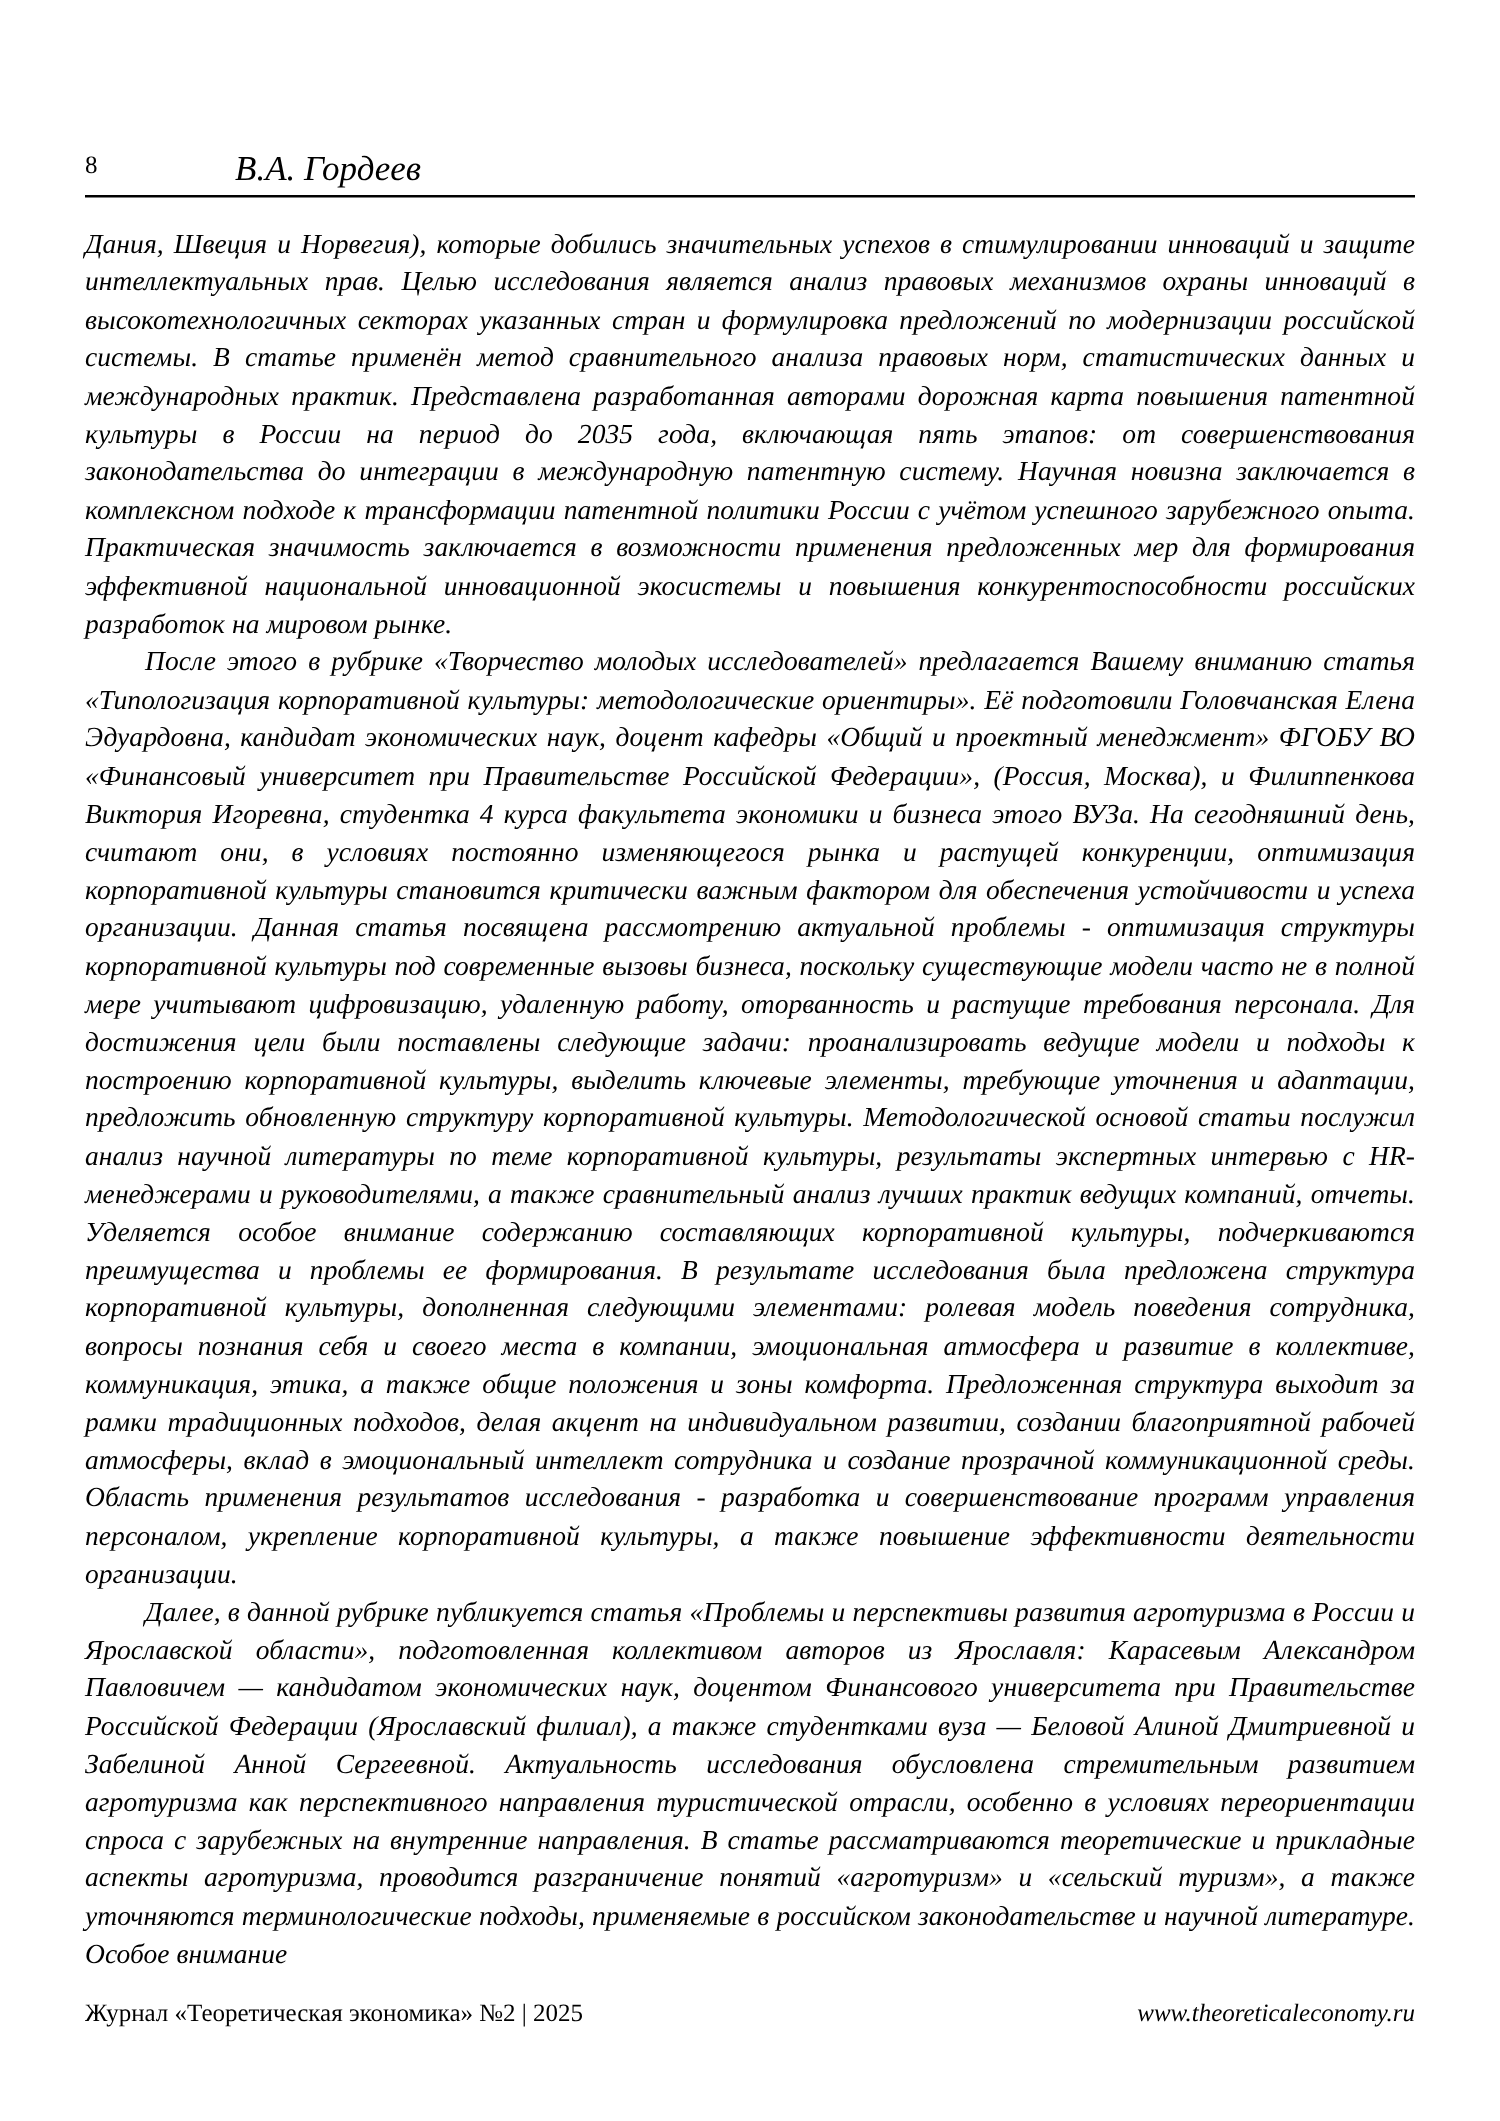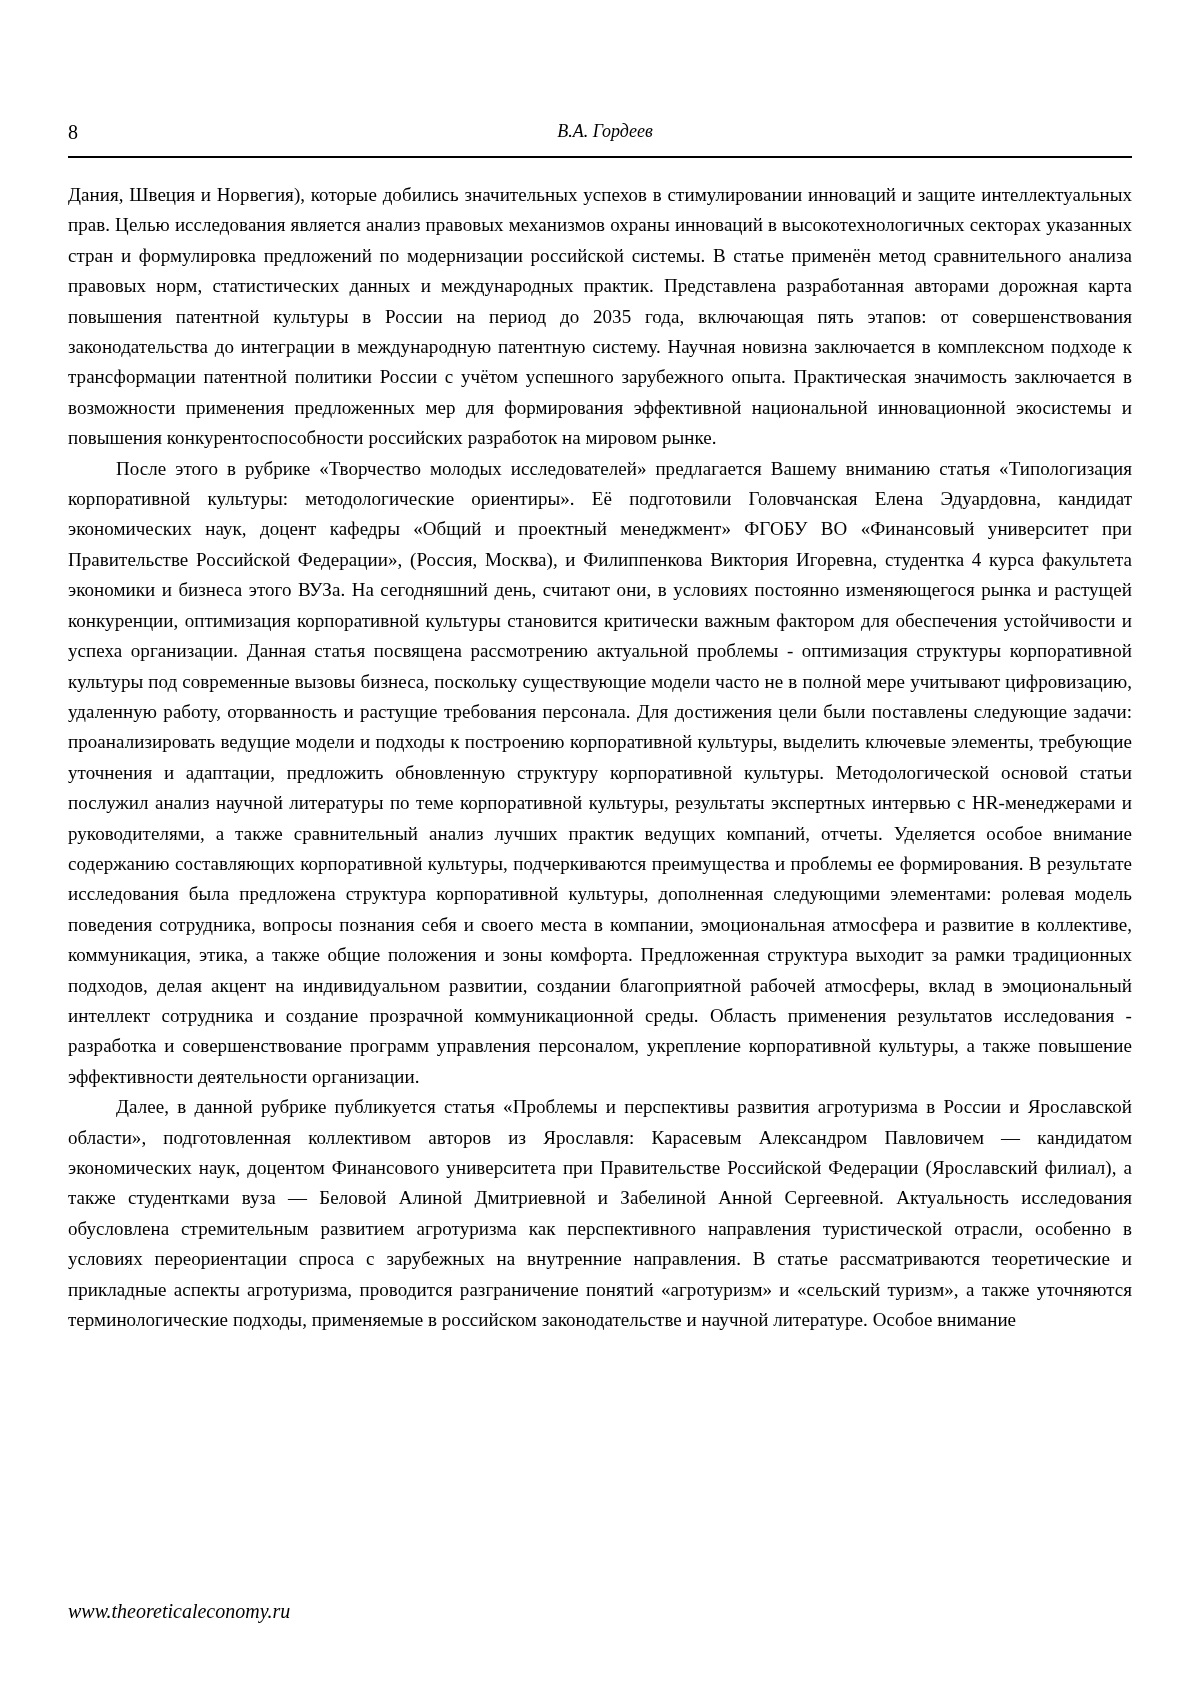--- a/index.html
+++ b/index.html
@@ -30,22 +30,22 @@
     align-items: flex-start;
   }
   .header-page-number {
     font-size: 20px;
     font-family: "Liberation Serif", serif;
     line-height: 1;
     width: 120px;
   }
   .header-author {
     flex: 1;
-    text-align: center;
-    font-size: 18px;
+    text-align: left;
+    font-size: 28px;
     font-style: italic;
     font-family: "Liberation Serif", serif;
     line-height: 1;
     padding-right: 110px;
   }
   .header-rule {
     position: absolute;
     top: 156px;
     left: 68px;
     right: 68px;
@@ -53,26 +53,27 @@
     background: #000000;
   }
   .content {
     position: absolute;
     top: 180px;
     left: 68px;
     width: 1064px;
   }
   .content p {
     margin: 0;
-    font-size: 19px;
+    font-size: 22px;
     line-height: 30.4px;
     text-align: justify;
     text-justify: inter-word;
     letter-spacing: 0.05px;
     hyphens: none;
+    font-style: italic;
   }
   .content p.indent {
     text-indent: 48px;
   }
   .footer {
     position: absolute;
     bottom: 74px;
     left: 68px;
     right: 68px;
     display: flex;
@@ -100,16 +101,17 @@
 
   <div class="header-rule"></div>
 
   <div class="content">
     <p>Дания, Швеция и Норвегия), которые добились значительных успехов в стимулировании инноваций и защите интеллектуальных прав. Целью исследования является анализ правовых механизмов охраны инноваций в высокотехнологичных секторах указанных стран и формулировка предложений по модернизации российской системы. В статье применён метод сравнительного анализа правовых норм, статистических данных и международных практик. Представлена разработанная авторами дорожная карта повышения патентной культуры в России на период до 2035 года, включающая пять этапов: от совершенствования законодательства до интеграции в международную патентную систему. Научная новизна заключается в комплексном подходе к трансформации патентной политики России с учётом успешного зарубежного опыта. Практическая значимость заключается в возможности применения предложенных мер для формирования эффективной национальной инновационной экосистемы и повышения конкурентоспособности российских разработок на мировом рынке.</p>
     <p class="indent">После этого в рубрике «Творчество молодых исследователей» предлагается Вашему вниманию статья «Типологизация корпоративной культуры: методологические ориентиры». Её подготовили Головчанская Елена Эдуардовна, кандидат экономических наук, доцент кафедры «Общий и проектный менеджмент» ФГОБУ ВО «Финансовый университет при Правительстве Российской Федерации», (Россия, Москва), и Филиппенкова Виктория Игоревна, студентка 4 курса факультета экономики и бизнеса этого ВУЗа. На сегодняшний день, считают они, в условиях постоянно изменяющегося рынка и растущей конкуренции, оптимизация корпоративной культуры становится критически важным фактором для обеспечения устойчивости и успеха организации. Данная статья посвящена рассмотрению актуальной проблемы - оптимизация структуры корпоративной культуры под современные вызовы бизнеса, поскольку существующие модели часто не в полной мере учитывают цифровизацию, удаленную работу, оторванность и растущие требования персонала. Для достижения цели были поставлены следующие задачи: проанализировать ведущие модели и подходы к построению корпоративной культуры, выделить ключевые элементы, требующие уточнения и адаптации, предложить обновленную структуру корпоративной культуры. Методологической основой статьи послужил анализ научной литературы по теме корпоративной культуры, результаты экспертных интервью с HR-менеджерами и руководителями, а также сравнительный анализ лучших практик ведущих компаний, отчеты. Уделяется особое внимание содержанию составляющих корпоративной культуры, подчеркиваются преимущества и проблемы ее формирования. В результате исследования была предложена структура корпоративной культуры, дополненная следующими элементами: ролевая модель поведения сотрудника, вопросы познания себя и своего места в компании, эмоциональная атмосфера и развитие в коллективе, коммуникация, этика, а также общие положения и зоны комфорта. Предложенная структура выходит за рамки традиционных подходов, делая акцент на индивидуальном развитии, создании благоприятной рабочей атмосферы, вклад в эмоциональный интеллект сотрудника и создание прозрачной коммуникационной среды. Область применения результатов исследования - разработка и совершенствование программ управления персоналом, укрепление корпоративной культуры, а также повышение эффективности деятельности организации.</p>
     <p class="indent">Далее, в данной рубрике публикуется статья «Проблемы и перспективы развития агротуризма в России и Ярославской области», подготовленная коллективом авторов из Ярославля: Карасевым Александром Павловичем — кандидатом экономических наук, доцентом Финансового университета при Правительстве Российской Федерации (Ярославский филиал), а также студентками вуза — Беловой Алиной Дмитриевной и Забелиной Анной Сергеевной. Актуальность исследования обусловлена стремительным развитием агротуризма как перспективного направления туристической отрасли, особенно в условиях переориентации спроса с зарубежных на внутренние направления. В статье рассматриваются теоретические и прикладные аспекты агротуризма, проводится разграничение понятий «агротуризм» и «сельский туризм», а также уточняются терминологические подходы, применяемые в российском законодательстве и научной литературе. Особое внимание</p>
   </div>
 
   <div class="footer">
+    <div class="footer-left">Журнал «Теоретическая экономика» №2 | 2025</div>
     <div class="footer-right">www.theoreticaleconomy.ru</div>
   </div>
 
 </div>
 
 </body></html>

